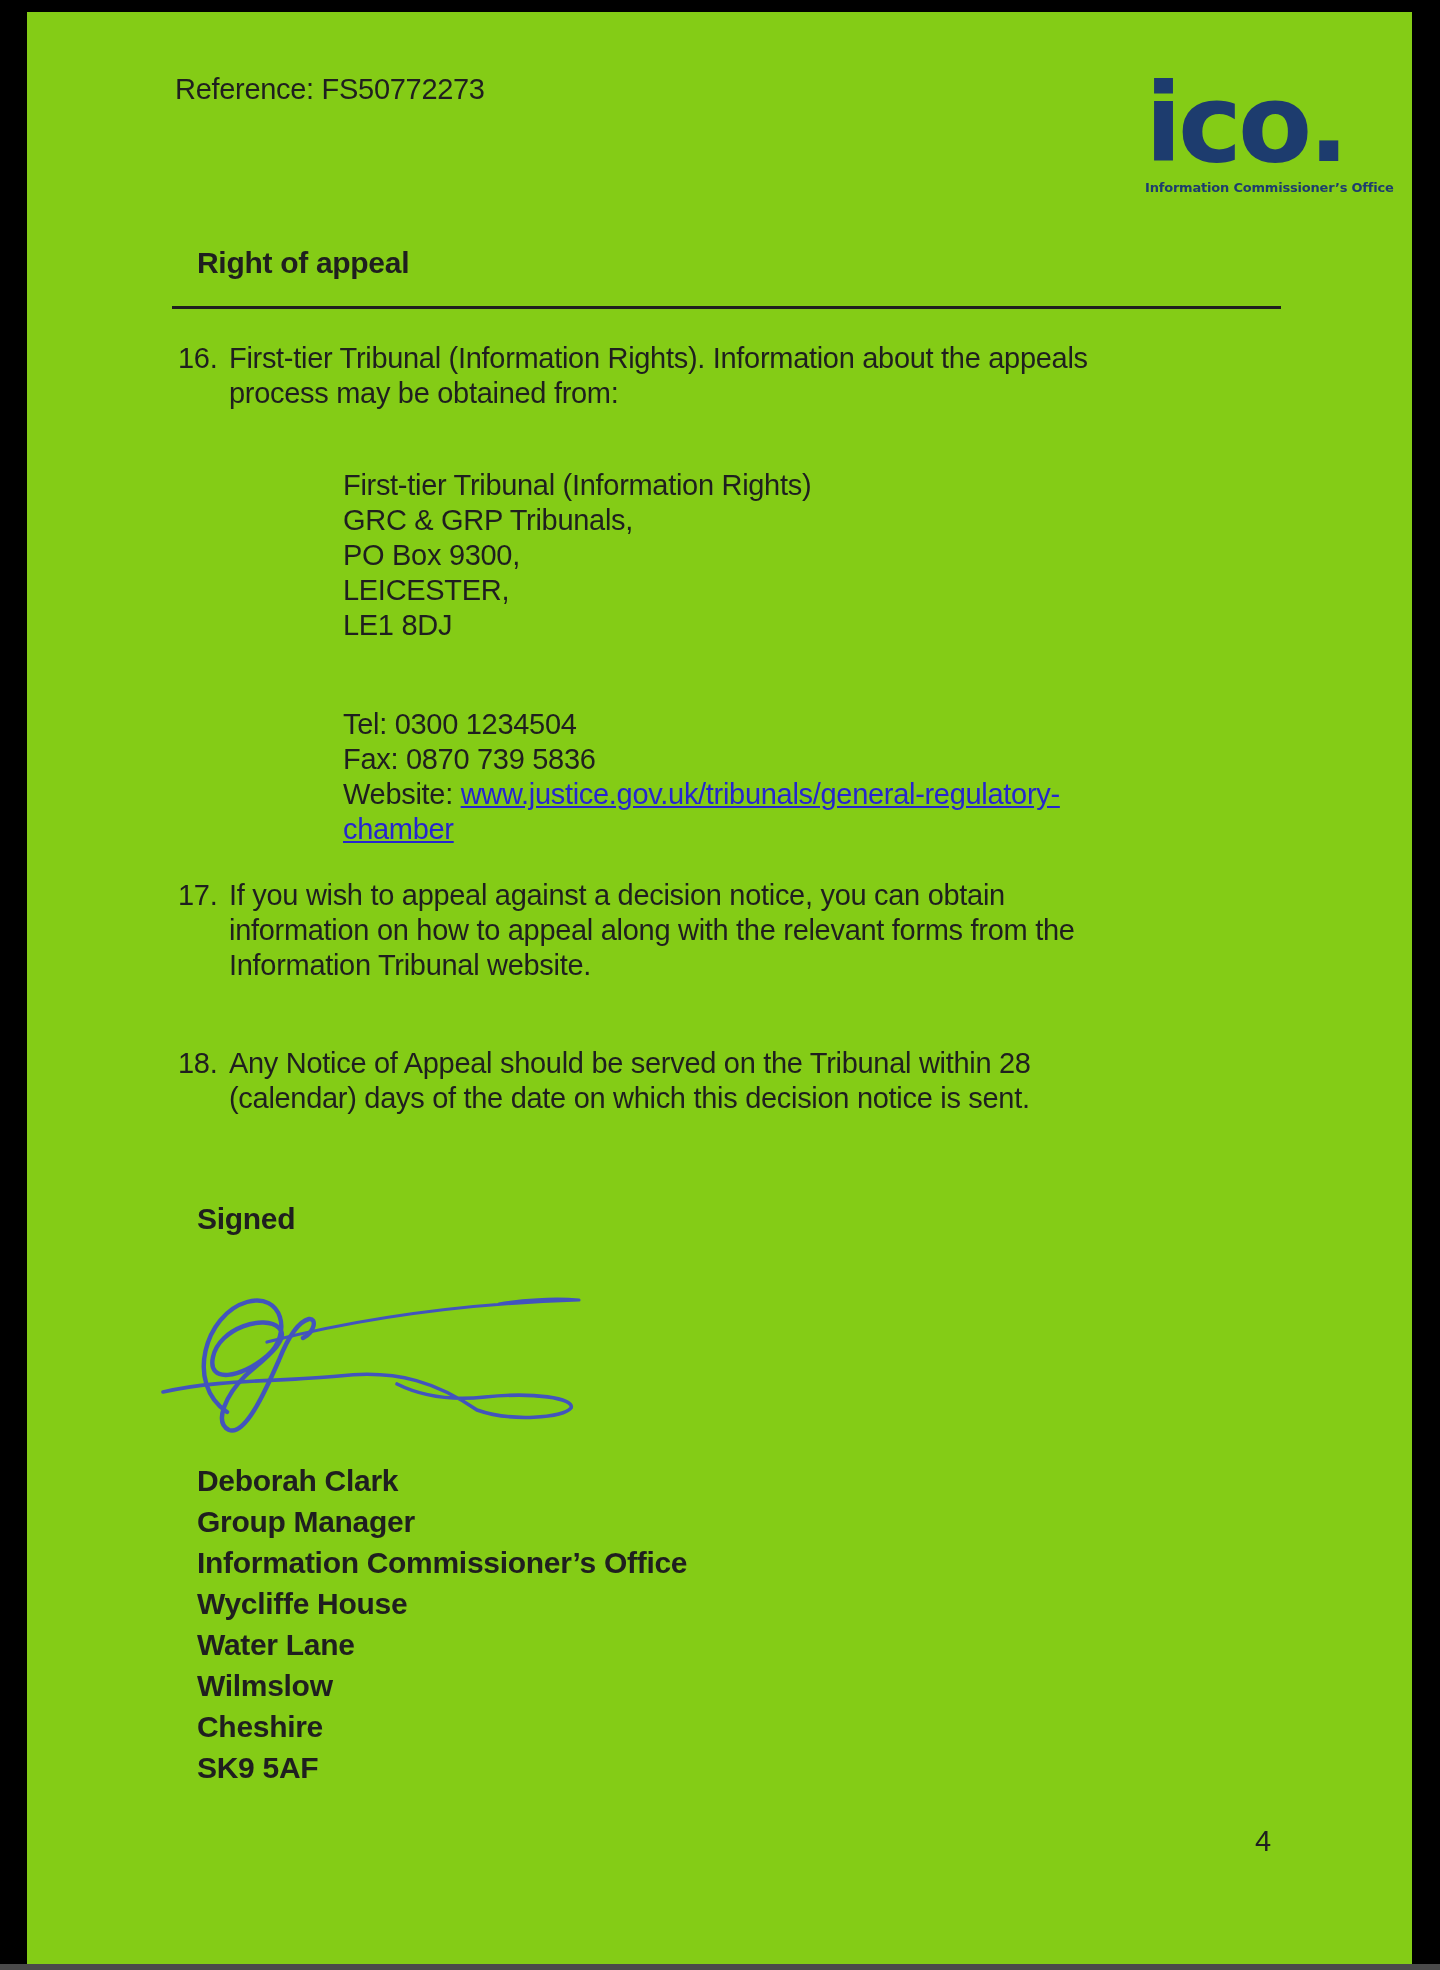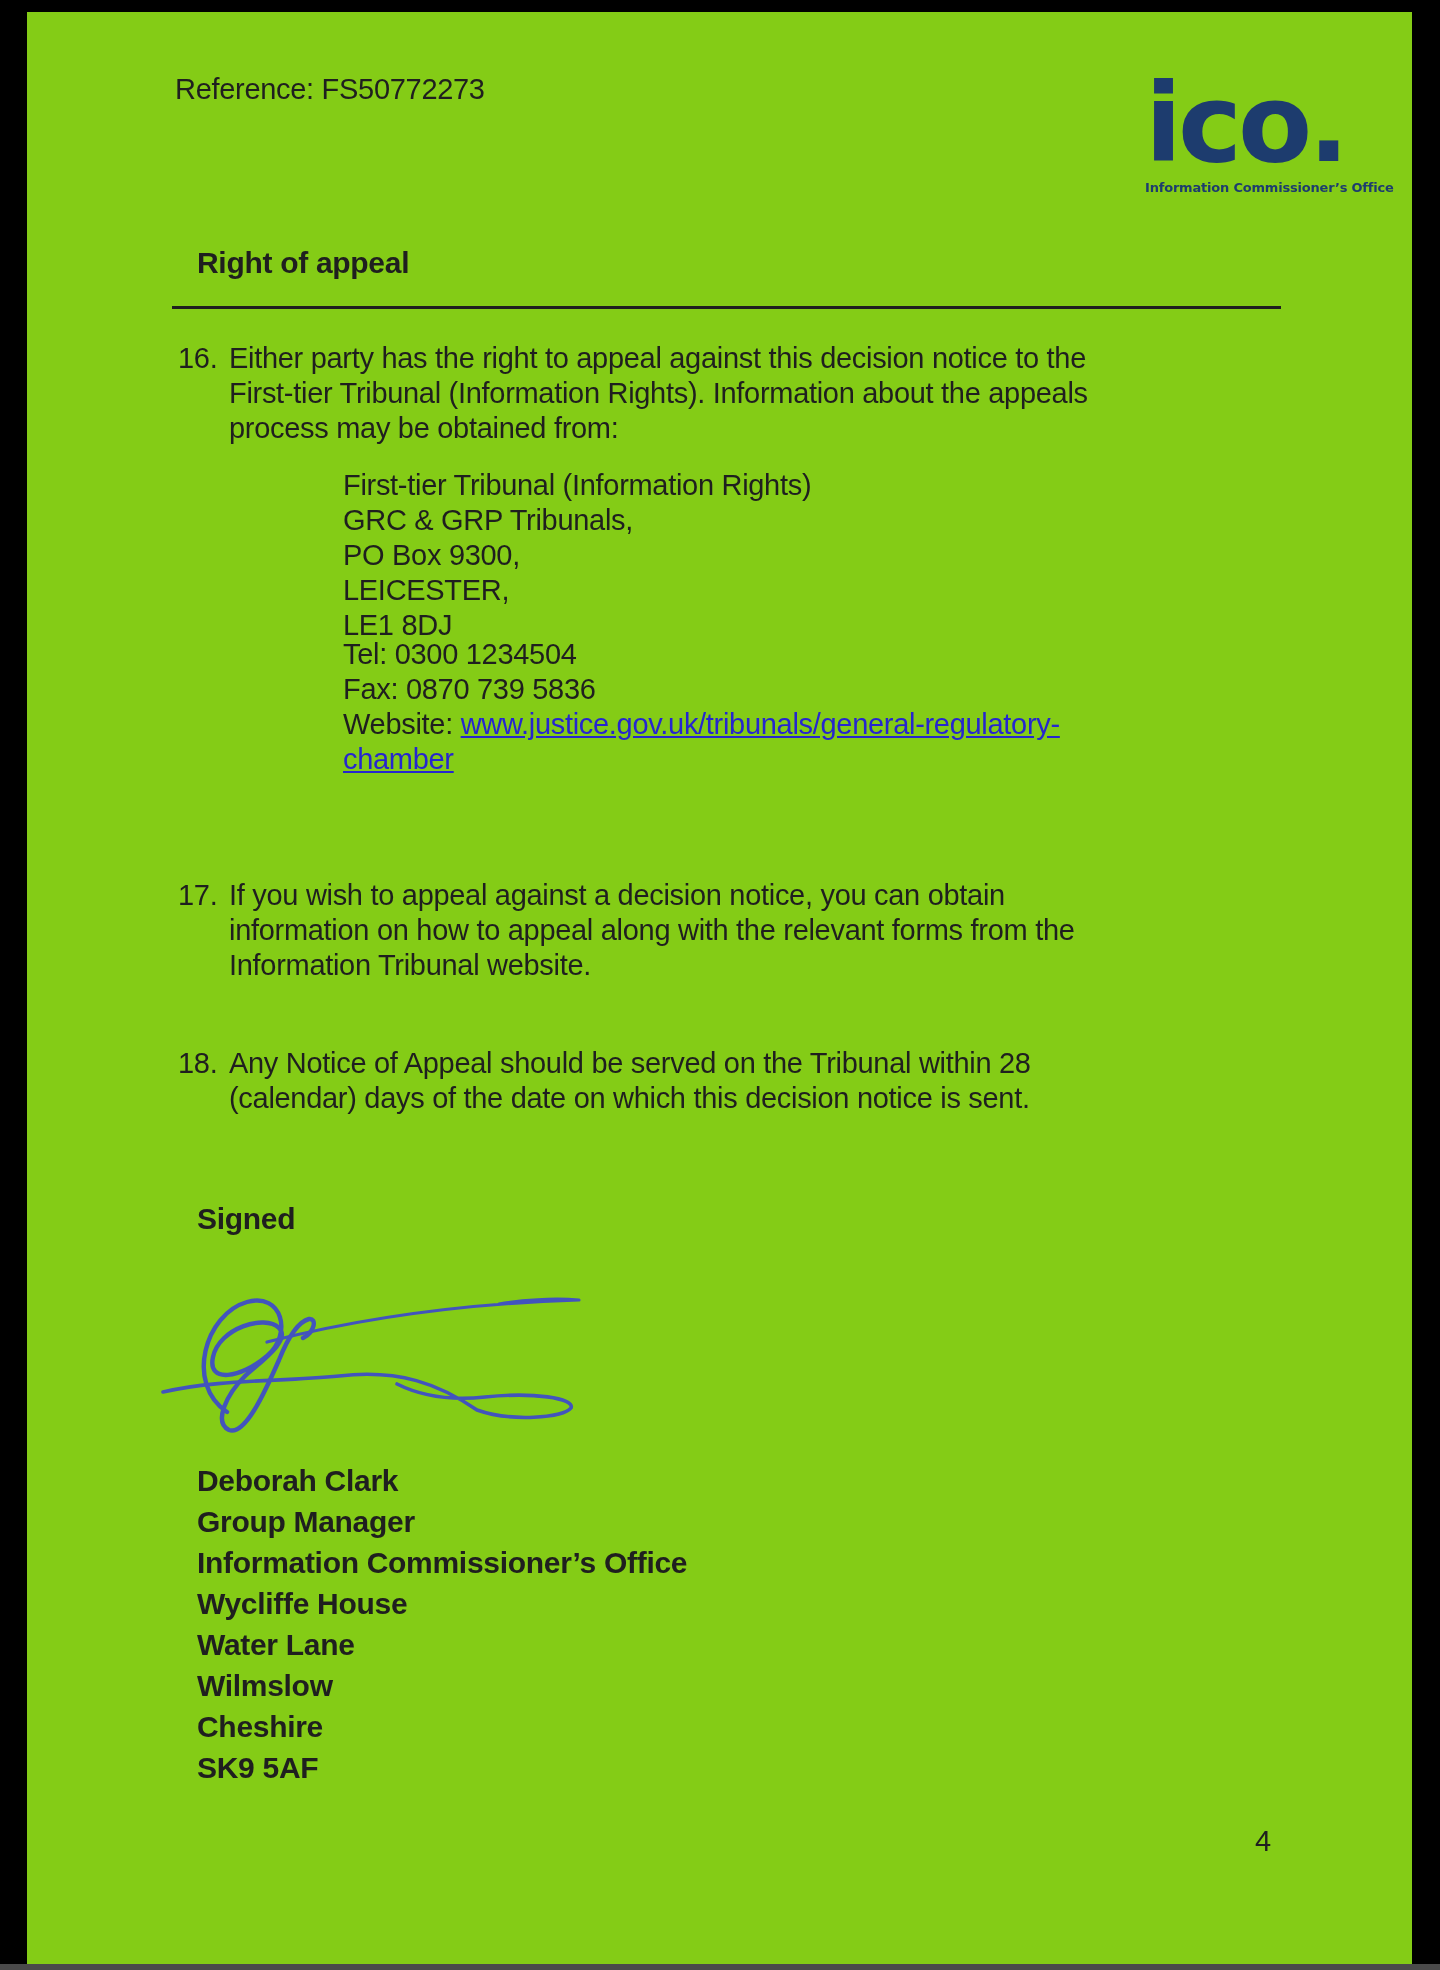--- a/index.html
+++ b/index.html
@@ -38,21 +38,21 @@
   .rule{left:145px;top:294px;width:1109px;height:3px;background:#1f1f1f;}
   
   .para{left:151px;width:1116px;}
   .para .pnum{position:absolute;left:0;top:0;}
   .para .ptext{margin-left:51px;}
   .p16{top:329px;}
   .p17{top:866px;}
   .p18{top:1034px;}
   
   .addr{left:316px;top:456px;}
-  .contact{left:316px;top:625px;}
+  .contact{left:316px;top:695px;}
   a.doclink{text-decoration:underline;cursor:pointer;}
   .inline-row{white-space:nowrap;}
   
   .signed{left:148px;top:1189px;font-size:30px;line-height:36px;}
   .sig-wrap{left:128px;top:1250px;width:436px;height:184px;}
   .names{left:148px;top:1448px;line-height:41px;font-size:30px;}
   
   .pageno{left:1228px;top:1812px;}
 </style>
 </head>
@@ -66,21 +66,20 @@
     <div class="wordmark" style="color:#1d3c6e;">ico.</div>
     <div class="tagline" style="color:#1d3c6e;">Information Commissioner’s Office</div>
   </div>
 
   <div class="abs txt bold heading">Right of appeal</div>
   <div class="abs rule"></div>
 
   <div class="abs txt para p16">
     <span class="pnum">16.</span>
     <div class="ptext">
-      <div>Either party has the right to appeal against this decision notice to the</div>
       <div>First-tier Tribunal (Information Rights). Information about the appeals</div>
       <div>process may be obtained from:</div>
     </div>
   </div>
 
   <div class="abs txt addr">
     <div>First-tier Tribunal (Information Rights)</div>
     <div>GRC &amp; GRP Tribunals,</div>
     <div>PO Box 9300,</div>
     <div>LEICESTER,</div>

